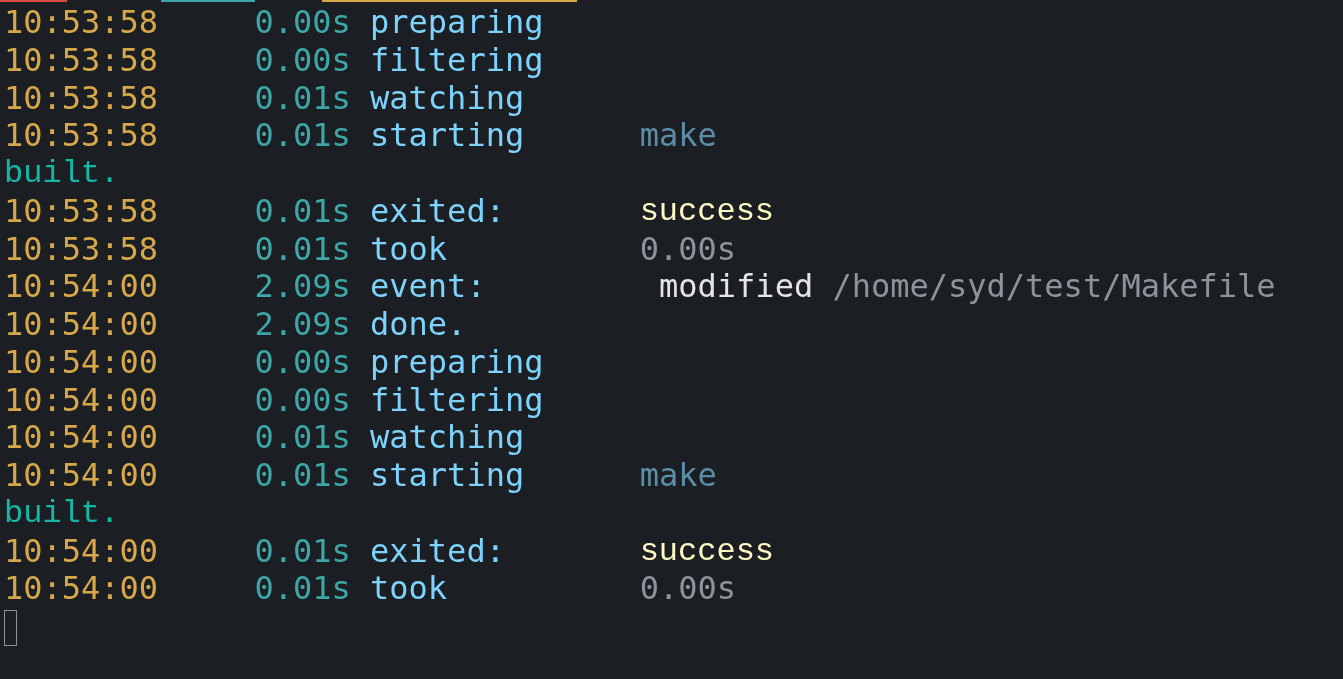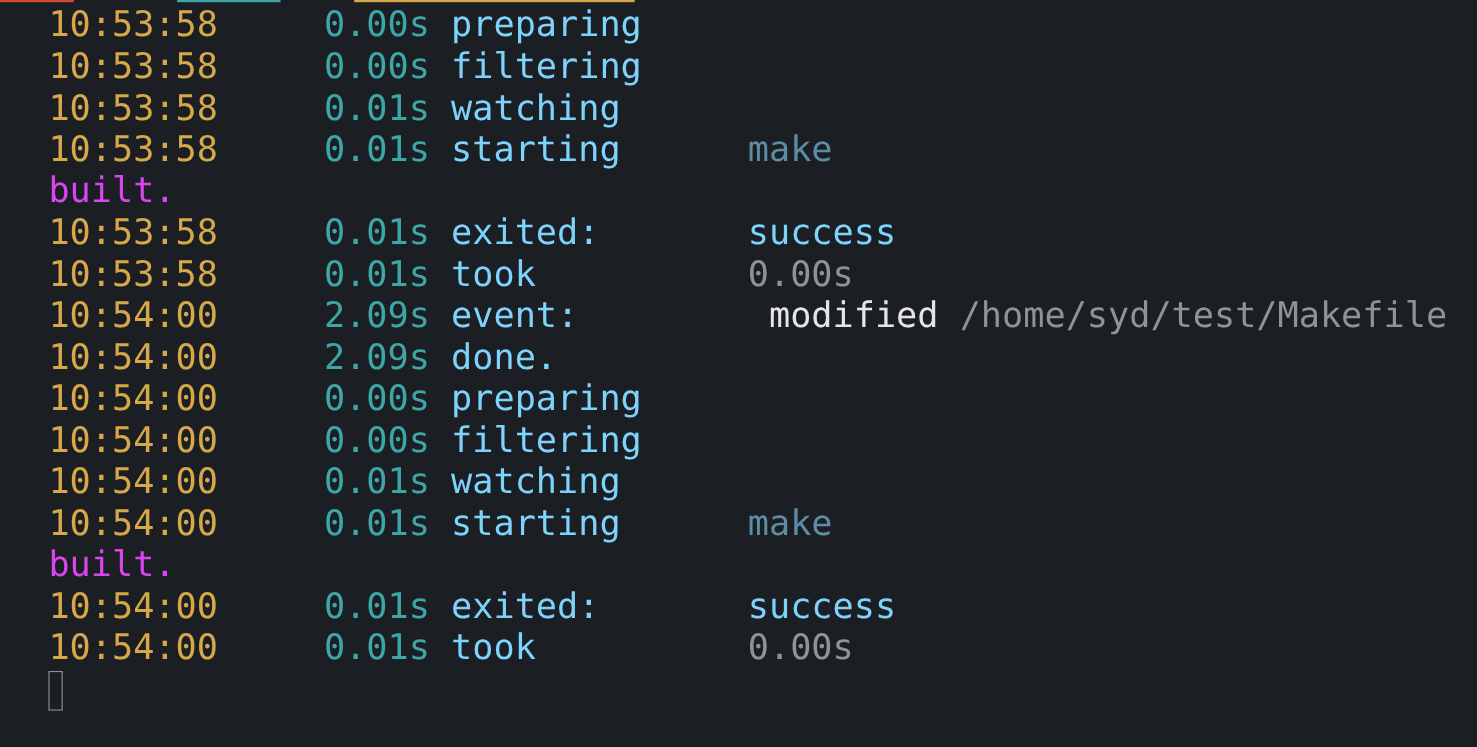--- a/index.html
+++ b/index.html
@@ -11,21 +11,20 @@
     color: #c0c0c0;
     font-family: "DejaVu Sans Mono", "Menlo", "Consolas", monospace;
     font-size: 32px;
     line-height: 1.18;
     overflow: hidden;
   }
   .term {
     position: relative;
     padding: 4px 4px;
     white-space: pre;
-    margin-left: 40px;
   }
   
   .topbar {
     position: absolute;
     left: 0;
     right: 0;
     top: 0;
     height: 2px;
     display: flex;
   }
@@ -37,25 +36,25 @@
   .seg-gold  { background:#d6a84a; width:19%; }
   .seg-gap3  { background:transparent; width:1%; }
   .seg-rest  { background:transparent; width:56%; }
 
   .row { display:flex; }
   .col-time    { color:#d6a84a; min-width: 9ch; }
   .col-elapsed { color:#3da7a7; min-width: 7ch; text-align:right; }
   .col-action  { color:#7dd3fc; min-width: 12ch; padding-left: 1ch; }
   .col-extra   { padding-left: 2ch; }
   .blue  { color:#5d8da6; }
-  .olive { color:#7dd3fc; }
+  .olive { color:#fef9c3;font-family:Liberation Mono, monospace; }
   .grey  { color:#8c949a; }
   .orange{ color:#e5e5e5; }
 
-  .plain { color:#d946ef; }
+  .plain { color:#14b8a6;font-family:Liberation Mono, monospace; }
 
   .cursor {
     display:inline-block;
     width: 0.55ch;
     height: 1.05em;
     border: 1px solid #8c949a;
     vertical-align: bottom;
     margin-top:2px;
   }
 </style>

